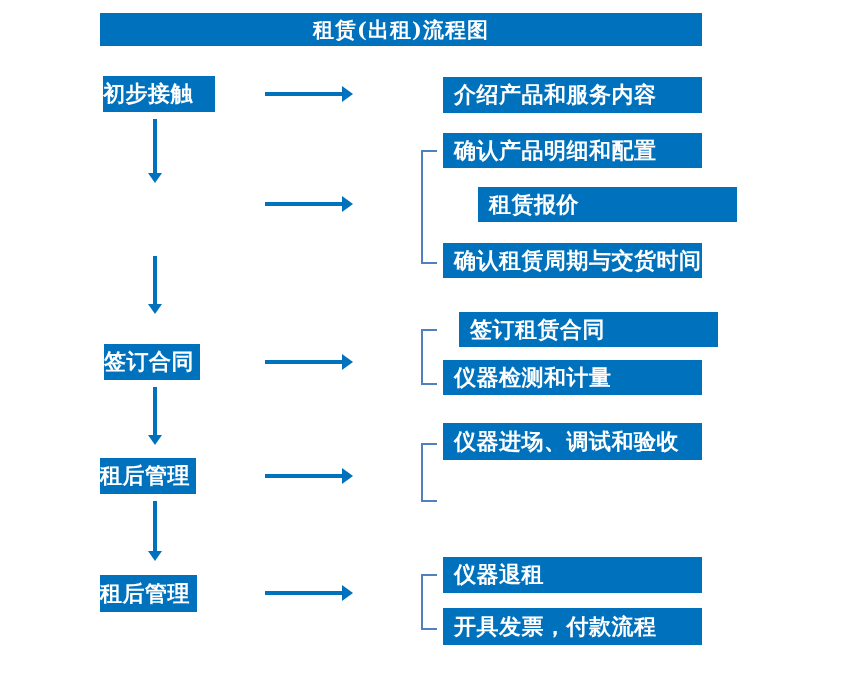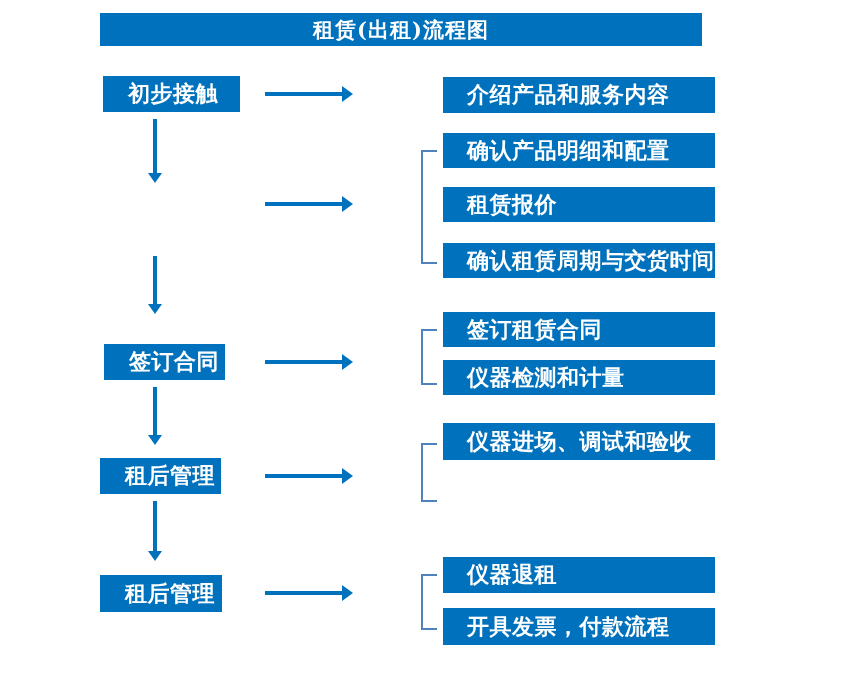--- a/index.html
+++ b/index.html
@@ -18,34 +18,34 @@
     position:absolute;background:var(--accent);color:var(--text);
     font-weight:bold;font-size:22px;display:flex;align-items:center;
     white-space:nowrap;letter-spacing:0.5px;
   }
   .title-bar{
     position:absolute;left:100px;top:13px;width:602px;height:33px;
     background:var(--accent);color:var(--text);font-weight:bold;
     font-size:21px;display:flex;align-items:center;justify-content:center;
     letter-spacing:1px;
   }
-  .lbox{padding-left:25px;}
-  .rbox{left:443px;width:248px;height:35px;padding-left:24px;}
+  .lbox{padding-left:0;}
+  .rbox{left:443px;width:248px;height:35px;padding-left:11px;}
   
   .s0{left:103px;top:76px;width:112px;height:36px;}
   .s1{left:103px;top:186px;width:113px;height:36px;}
   .s2{left:104px;top:344px;width:96px;height:36px;}
   .s3{left:100px;top:458px;width:96px;height:36px;}
   .s4{left:100px;top:575px;width:97px;height:37px;}
   
   .d0{top:77px;height:36px;}
   .d1{top:133px;}
-  .d2{top:187px;}
+  .d2{top:187px;margin-left:35px;}
   .d3{top:243px;text-align:right;}
-  .d4{top:312px;}
+  .d4{top:312px;margin-left:16px;}
   .d5{top:360px;}
   .d6{top:423px;height:37px;}
   .d7{top:488px;height:37px;}
   .d8{top:557px;height:36px;}
   .d9{top:608px;height:37px;}
   
   .harrow{position:absolute;left:265px;width:88px;height:16px;}
   .harrow .shaft{position:absolute;left:0;top:6px;width:78px;height:4px;background:var(--accent);}
   .harrow .head{
     position:absolute;right:0;top:0;width:0;height:0;

